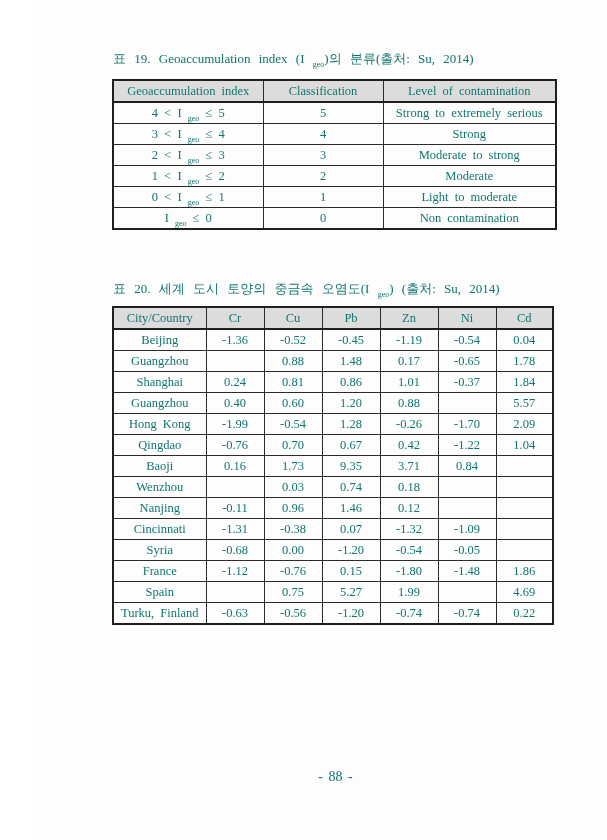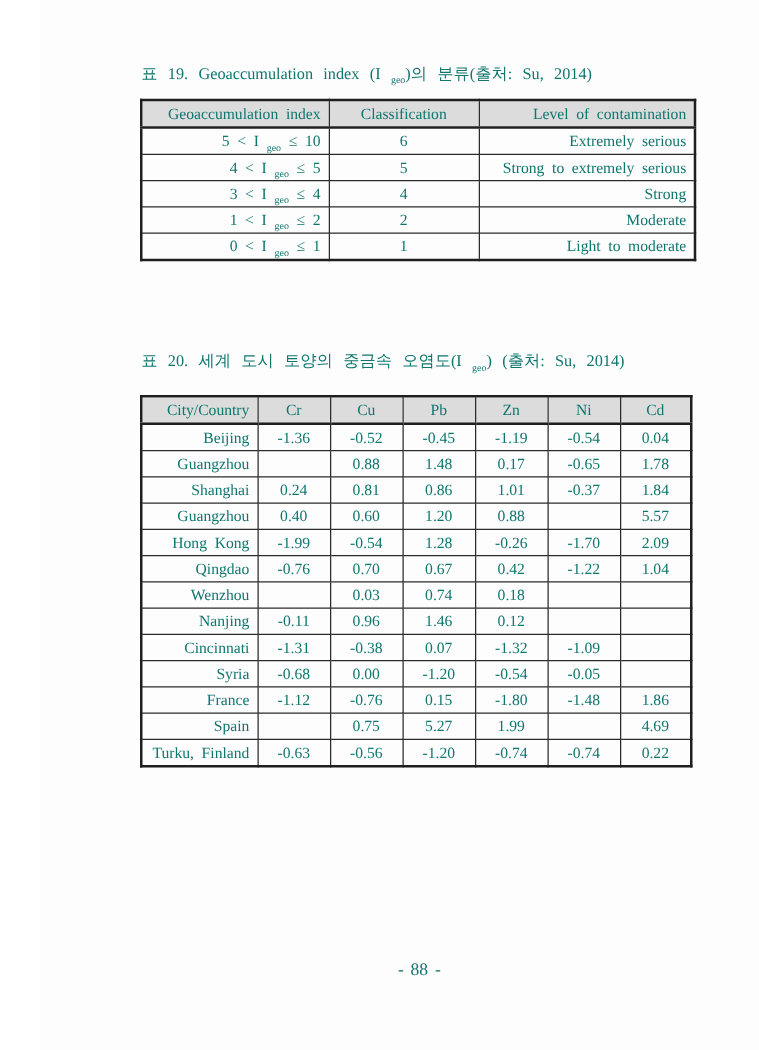--- a/index.html
+++ b/index.html
@@ -24,38 +24,38 @@
   .t20-caption { top: 280px; }
   sub.geo { font-size: 8px; line-height: 0; word-spacing: 0; }
   table.tbl {
     position: absolute;
     left: 80px;
     border-collapse: collapse;
     table-layout: fixed;
     border: 2px solid #1f1f1f;
   }
   .t19 { top: 79px;  width: 443px; }
-  .t20 { top: 316px; width: 440px; padding-left: 13px; }
+  .t20 { top: 306px; width: 440px; padding-left: 13px; }
   .tbl th, .tbl td {
     border: 1px solid #2b2b2b;
     height: 20px;
     padding: 0 6px;
     font-size: 12.5px;
     font-weight: normal;
     white-space: nowrap;
     word-spacing: 3px;
     line-height: 1;
     vertical-align: middle;
     overflow: hidden;
   }
   .tbl thead th {
     background: #dcdcdc;
     border-bottom: 2px solid #1f1f1f;
   }
-  .al { text-align: right; }
+  .al { text-align: center; }
   .ac { text-align: center; padding: 0 2px; }
   .footer {
     position: absolute;
     top: 769px;
     left: 0;
     width: 100%;
     text-align: center;
     font-size: 14px;
     word-spacing: 2px;
   }
@@ -75,43 +75,48 @@
       </colgroup>
     <thead>
       <tr>
         <th class="al">Geoaccumulation index</th>
         <th class="ac">Classification</th>
         <th class="al">Level of contamination</th>
       </tr>
     </thead>
     <tbody>
       <tr>
-        <td class="al"><span>5 &lt; I </span><sub class="geo">geo</sub><span> ≤ 10</span></td>
-        <td class="ac">6</td>
-        <td class="al">Extremely serious</td>
-      </tr>
-      <tr>
         <td class="al"><span>4 &lt; I </span><sub class="geo">geo</sub><span> ≤ 5</span></td>
         <td class="ac">5</td>
         <td class="al">Strong to extremely serious</td>
       </tr>
       <tr>
         <td class="al"><span>3 &lt; I </span><sub class="geo">geo</sub><span> ≤ 4</span></td>
         <td class="ac">4</td>
         <td class="al">Strong</td>
       </tr>
       <tr>
+        <td class="al"><span>2 &lt; I </span><sub class="geo">geo</sub><span> ≤ 3</span></td>
+        <td class="ac">3</td>
+        <td class="al">Moderate to strong</td>
+      </tr>
+      <tr>
         <td class="al"><span>1 &lt; I </span><sub class="geo">geo</sub><span> ≤ 2</span></td>
         <td class="ac">2</td>
         <td class="al">Moderate</td>
       </tr>
       <tr>
         <td class="al"><span>0 &lt; I </span><sub class="geo">geo</sub><span> ≤ 1</span></td>
         <td class="ac">1</td>
         <td class="al">Light to moderate</td>
+      </tr>
+      <tr>
+        <td class="al"><span>I </span><sub class="geo">geo</sub><span> ≤ 0</span></td>
+        <td class="ac">0</td>
+        <td class="al">Non contamination</td>
       </tr>
     </tbody>
   </table>
 
   <div class="caption t20-caption"><span>표 20. 세계 도시 토양의 중금속 오염도(I </span><sub class="geo">geo</sub><span>) (출처: Su, 2014)</span></div>
 
   <table class="tbl t20">
     <colgroup>
         <col style="width:93px">
         <col style="width:58px">
@@ -181,20 +186,29 @@
       <tr>
         <td class="al">Qingdao</td>
         <td class="ac">-0.76</td>
         <td class="ac">0.70</td>
         <td class="ac">0.67</td>
         <td class="ac">0.42</td>
         <td class="ac">-1.22</td>
         <td class="ac">1.04</td>
       </tr>
       <tr>
+        <td class="al">Baoji</td>
+        <td class="ac">0.16</td>
+        <td class="ac">1.73</td>
+        <td class="ac">9.35</td>
+        <td class="ac">3.71</td>
+        <td class="ac">0.84</td>
+        <td class="ac"></td>
+      </tr>
+      <tr>
         <td class="al">Wenzhou</td>
         <td class="ac"></td>
         <td class="ac">0.03</td>
         <td class="ac">0.74</td>
         <td class="ac">0.18</td>
         <td class="ac"></td>
         <td class="ac"></td>
       </tr>
       <tr>
         <td class="al">Nanjing</td>

